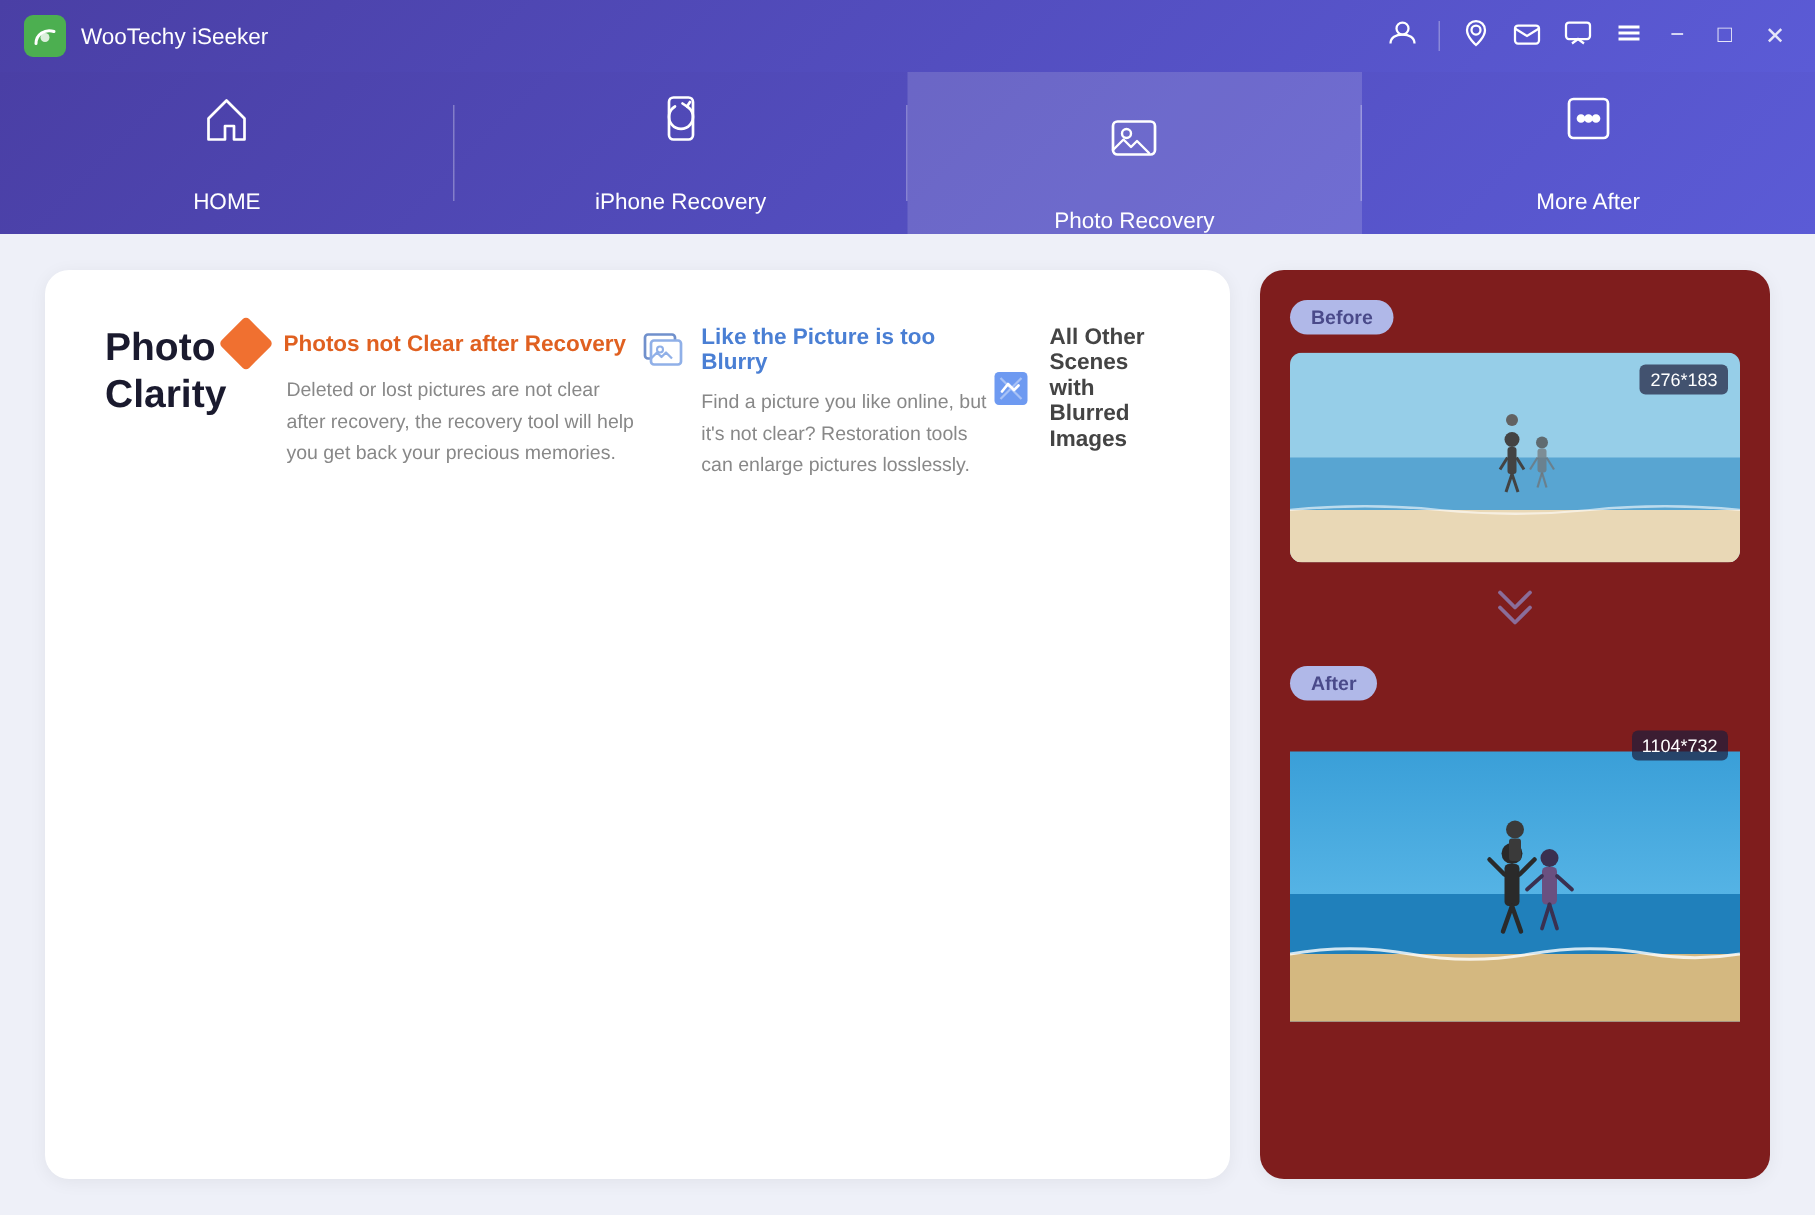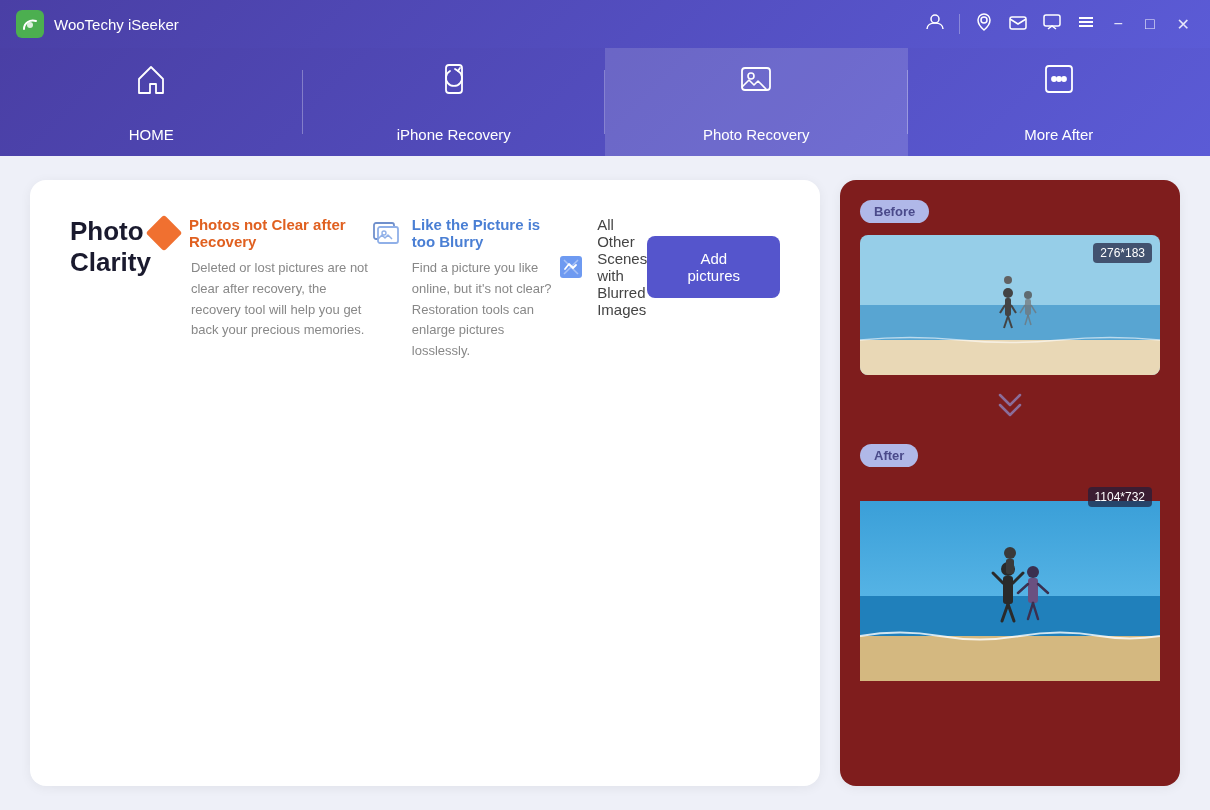--- a/index.html
+++ b/index.html
@@ -86,20 +86,21 @@
       content: '';
       position: absolute;
       right: 0;
       top: 20%;
       height: 60%;
       width: 1px;
       background: rgba(255,255,255,0.3);
     }
     .nav-item.active {
       background: rgba(255,255,255,0.15);
+      justify-content: flex-end;
     }
     .nav-icon {
       color: white;
       font-size: 28px;
       line-height: 1;
     }
     .nav-icon svg {
       width: 36px;
       height: 36px;
       fill: none;
@@ -165,21 +166,21 @@
       font-weight: 700;
       color: #e06020;
     }
     .feature-title-blue {
       font-size: 15px;
       font-weight: 600;
       color: #4a7fd4;
     }
     .feature-title-gray {
       font-size: 15px;
-      font-weight: 400;
+      font-weight: 700;
       color: #444;
     }
     .feature-desc {
       font-size: 13px;
       color: #888;
       line-height: 1.6;
       margin-left: 40px;
     }
 
     .add-btn {
@@ -386,21 +387,20 @@
           <svg width="28" height="28" viewBox="0 0 28 28" fill="none">
             <rect x="3" y="3" width="22" height="22" rx="3" fill="#5588ee" opacity="0.85"></rect>
             <path d="M8 16l4-5 4 4 3-3" stroke="white" stroke-width="1.8" fill="none" stroke-linecap="round" stroke-linejoin="round"></path>
             <path d="M7 7l14 14M21 7L7 21" stroke="white" stroke-width="1.5" opacity="0.4"></path>
           </svg>
         </div>
         <span class="feature-title-gray">All Other Scenes with Blurred Images</span>
       </div>
     </div>
 
-    <button class="add-btn">Add pictures</button>
   </div>
 
   <div class="preview-panel">
 
     <span class="before-label">Before</span>
 
     <div class="photo-container">
       <svg class="beach-svg" viewBox="0 0 300 140" xmlns="http://www.w3.org/2000/svg">
 
         <rect width="300" height="140" fill="#8ecae6"></rect>

